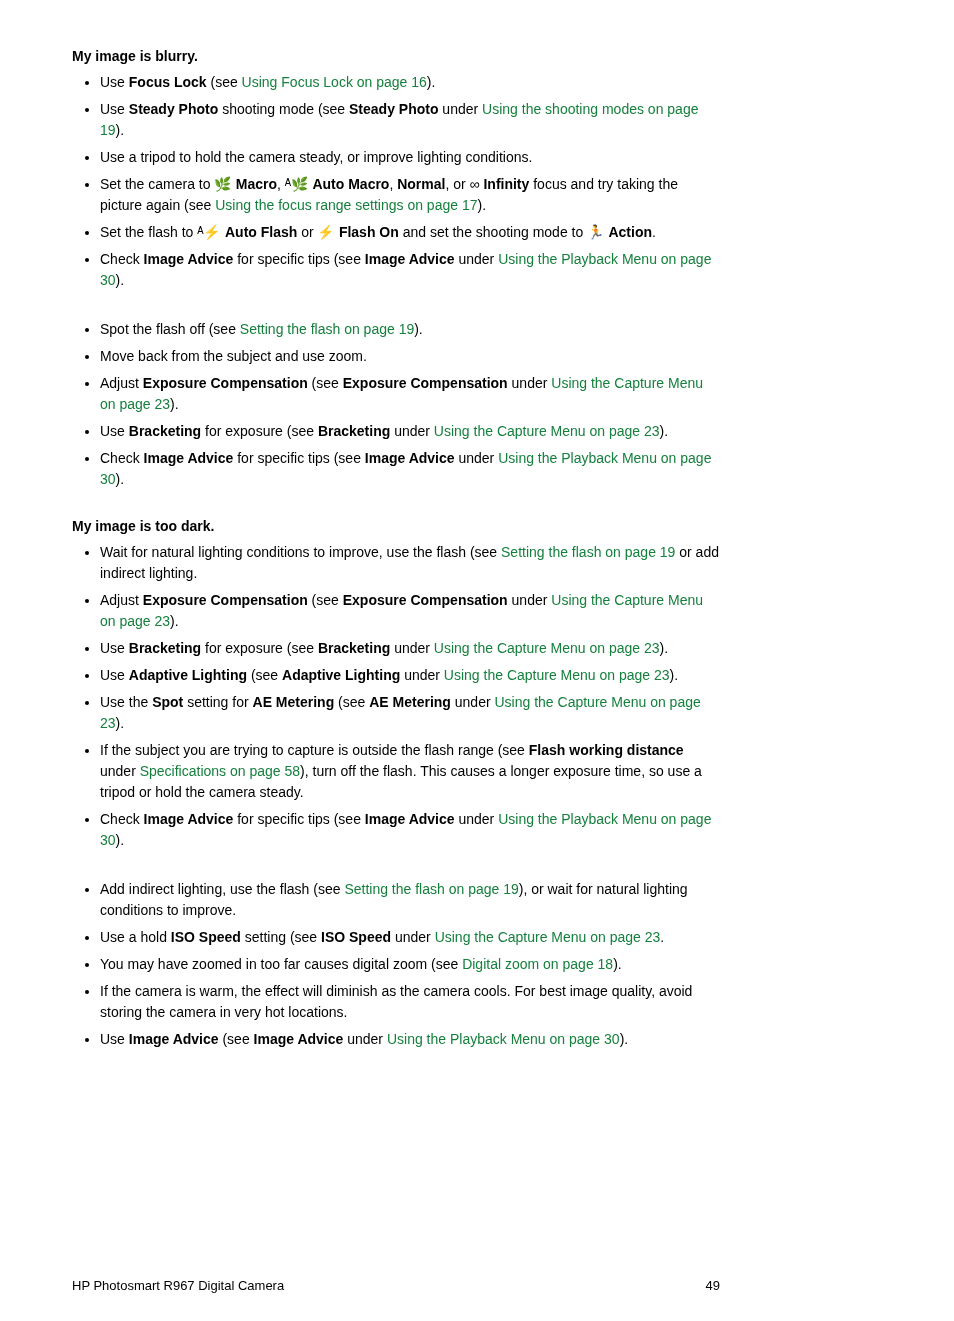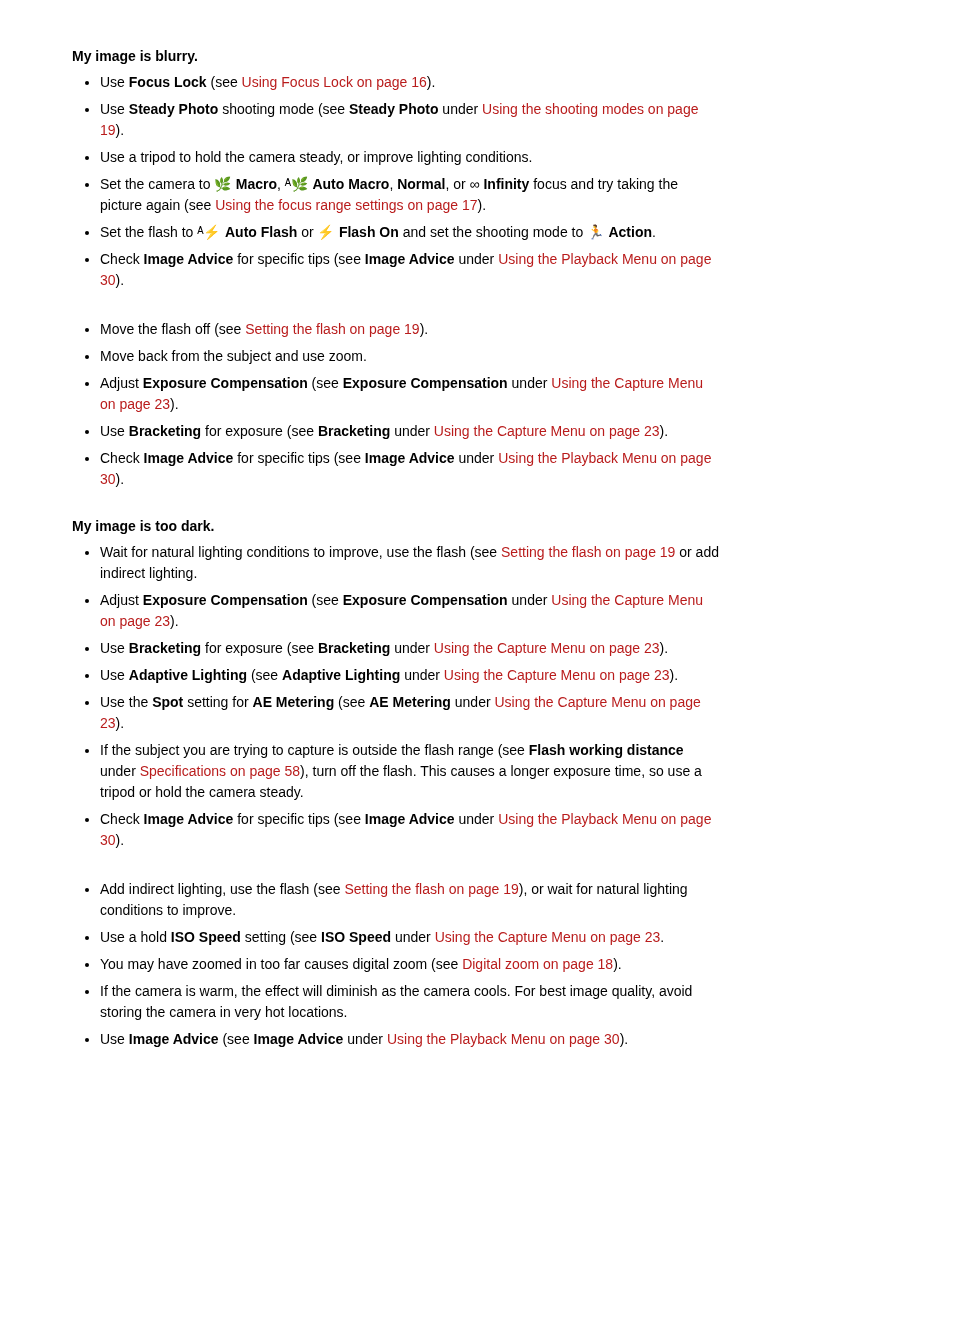--- a/index.html
+++ b/index.html
@@ -27,21 +27,21 @@
     }
     ul {
       list-style: disc;
       padding-left: 28px;
     }
     ul li {
       margin-bottom: 6px;
       line-height: 1.5;
     }
     a, .link {
-      color: #b91c1c;
+      color: #15803d;
       text-decoration: none;
     }
     .footer {
       position: absolute;
       bottom: 28px;
       left: 0;
       right: 0;
       display: flex;
       justify-content: space-between;
       padding: 0 72px;
@@ -60,21 +60,21 @@
           <li><span>Use </span><strong>Focus Lock</strong><span> (see </span><a href="#" class="link">Using Focus Lock on page 16</a><span>).</span></li>
           <li><span>Use </span><strong>Steady Photo</strong><span> shooting mode (see </span><strong>Steady Photo</strong><span> under </span><a href="#" class="link">Using the shooting modes on page 19</a><span>).</span></li>
           <li><span>Use a tripod to hold the camera steady, or improve lighting conditions.</span></li>
           <li><span>Set the camera to </span><span style="font-style:normal;">🌿</span><span> </span><strong>Macro</strong><span>, </span><span style="font-style:normal;">ᴬ🌿</span><span> </span><strong>Auto Macro</strong><span>, </span><strong>Normal</strong><span>, or </span><span style="font-style:normal;">∞</span><span> </span><strong>Infinity</strong><span> focus and try taking the picture again (see </span><a href="#" class="link">Using the focus range settings on page 17</a><span>).</span></li>
           <li><span>Set the flash to </span><span style="font-style:normal;">ᴬ⚡</span><span> </span><strong>Auto Flash</strong><span> or </span><span style="font-style:normal;">⚡</span><span> </span><strong>Flash On</strong><span> and set the shooting mode to </span><span style="font-style:normal;">🏃</span><span> </span><strong>Action</strong><span>.</span></li>
           <li><span>Check </span><strong>Image Advice</strong><span> for specific tips (see </span><strong>Image Advice</strong><span> under </span><a href="#" class="link">Using the Playback Menu on page 30</a><span>).</span></li>
         </ul>
       </div>
       <div class="section">
         <ul>
-          <li><span>Move the flash off (see </span><a href="#" class="link">Setting the flash on page 19</a><span>).</span></li>
+          <li><span>Spot the flash off (see </span><a href="#" class="link">Setting the flash on page 19</a><span>).</span></li>
           <li><span>Move back from the subject and use zoom.</span></li>
           <li><span>Adjust </span><strong>Exposure Compensation</strong><span> (see </span><strong>Exposure Compensation</strong><span> under </span><a href="#" class="link">Using the Capture Menu on page 23</a><span>).</span></li>
           <li><span>Use </span><strong>Bracketing</strong><span> for exposure (see </span><strong>Bracketing</strong><span> under </span><a href="#" class="link">Using the Capture Menu on page 23</a><span>).</span></li>
           <li><span>Check </span><strong>Image Advice</strong><span> for specific tips (see </span><strong>Image Advice</strong><span> under </span><a href="#" class="link">Using the Playback Menu on page 30</a><span>).</span></li>
         </ul>
       </div>
       <div class="section">
         <div class="section-title">My image is too dark.</div>
         <ul>
           <li><span>Wait for natural lighting conditions to improve, use the flash (see </span><a href="#" class="link">Setting the flash on page 19</a><span> or add indirect lighting.</span></li>
@@ -89,13 +89,17 @@
       <div class="section">
         <ul>
           <li><span>Add indirect lighting, use the flash (see </span><a href="#" class="link">Setting the flash on page 19</a><span>), or wait for natural lighting conditions to improve.</span></li>
           <li><span>Use a hold </span><strong>ISO Speed</strong><span> setting (see </span><strong>ISO Speed</strong><span> under </span><a href="#" class="link">Using the Capture Menu on page 23</a><span>.</span></li>
           <li><span>You may have zoomed in too far causes digital zoom (see </span><a href="#" class="link">Digital zoom on page 18</a><span>).</span></li>
           <li><span>If the camera is warm, the effect will diminish as the camera cools. For best image quality, avoid storing the camera in very hot locations.</span></li>
           <li><span>Use </span><strong>Image Advice</strong><span> (see </span><strong>Image Advice</strong><span> under </span><a href="#" class="link">Using the Playback Menu on page 30</a><span>).</span></li>
         </ul>
       </div>
     </div>
+  <div class="footer">
+    <span>HP Photosmart R967 Digital Camera</span>
+    <span>49</span>
+  </div>
 </div>
 
 </body></html>

